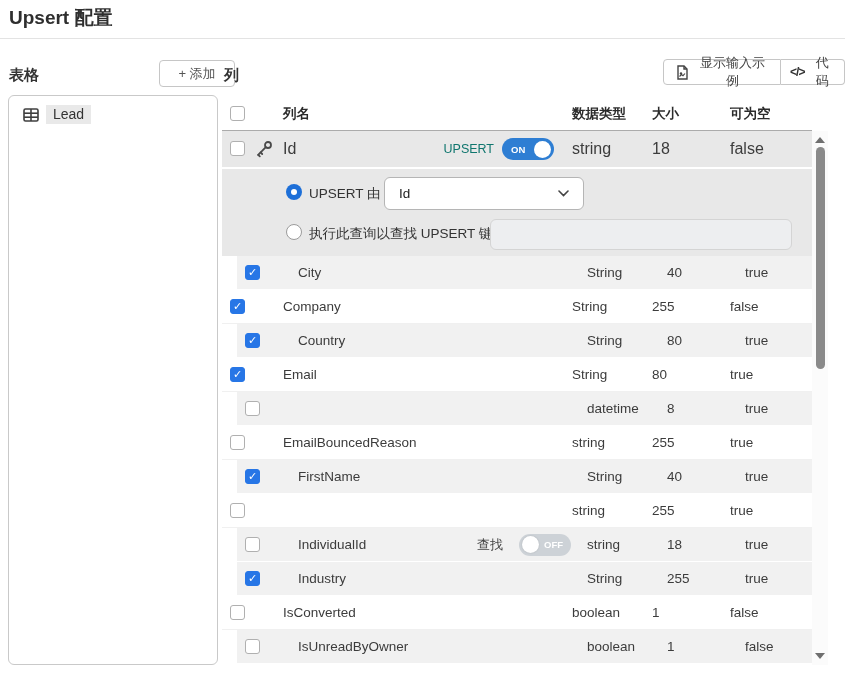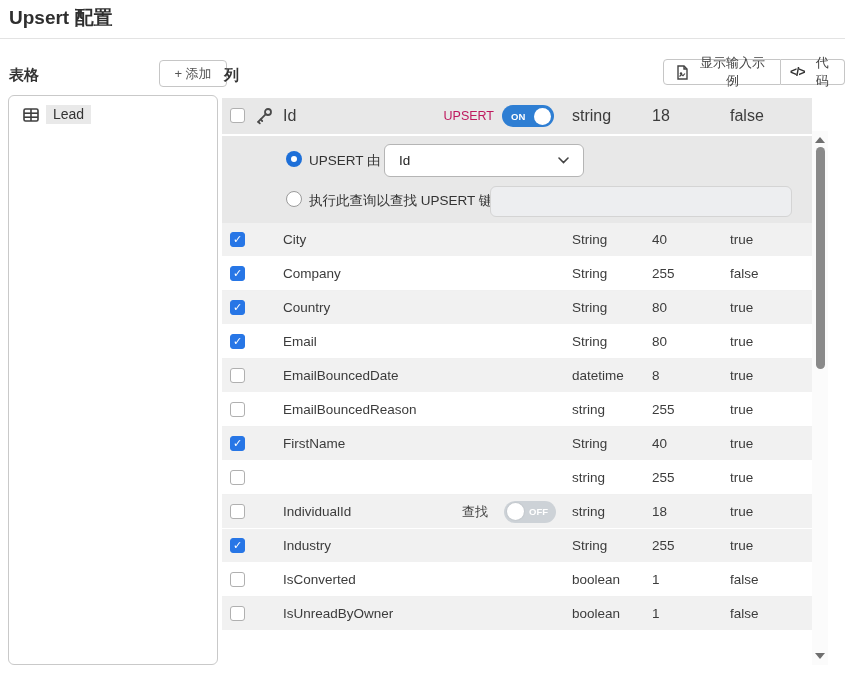--- a/index.html
+++ b/index.html
@@ -6,21 +6,21 @@
   html,body { width:845px; height:688px; background:#fff; overflow:hidden;
               font-family:"Liberation Sans","DejaVu Sans",sans-serif; color:#333; }
   .abs { position:absolute; }
 
   
   #page-title { left:9px; top:5px; font-size:19px; font-weight:bold; color:#2f2f2f; }
   #title-divider { left:0; top:38px; width:845px; height:1px; background:#e3e3e3; }
 
   
   #tables-label { left:9px; top:66px; font-size:15px; font-weight:600; }
-  #add-button { left:159px; top:60px; width:68px; height:27px; background:#fff;
+  #add-button { left:159px; top:60px; width:76px; height:27px; background:#fff;
                 border:1px solid #c6c6c6; border-radius:4px; font-size:13px; color:#555;
                 display:flex; align-items:center; justify-content:center; cursor:pointer; }
   #tables-box { left:8px; top:95px; width:210px; height:570px; border:1px solid #c9c9c9; border-radius:6px; }
   #lead-item { left:14px; top:9px; display:flex; align-items:center; gap:7px; position:absolute; cursor:pointer; }
   #lead-item .tbl-icon { width:16px; height:14px; }
   #lead-item .lead-label { background:#e9e9e9; padding:1px 7px 2px 7px; font-size:14px; color:#333; }
 
   
   #cols-label { left:224px; top:66px; font-size:15px; font-weight:600; }
   #btn-group { left:663px; top:59px; height:26px; display:flex; position:absolute; }
@@ -39,29 +39,29 @@
   .c-name { left:61px; } .c-dt { left:350px; } .c-sz { left:430px; } .c-nl { left:508px; }
 
   .cb { position:absolute; left:8px; top:50%; margin-top:-8px; width:15px; height:15px;
         border:1px solid #b0b0b0; border-radius:3px; background:#fff; cursor:pointer; }
   .cb.checked { background:#2776e6; border-color:#2776e6; }
   .cb.checked::after { content:"✓"; position:absolute; left:0; right:0; top:-1px; text-align:center;
                        color:#fff; font-size:11px; font-weight:bold; line-height:15px; }
 
   .row { position:relative; height:34px; border-bottom:1px solid #fff; font-size:13.5px; }
   .row.unshaded { background:#fff; border-bottom:1px solid #f0f0f0; }
-  .row.shaded { background:#f1f1f1; }
+  .row.shaded { background:#f1f1f1;margin-left:15px; }
   .cell { position:absolute; top:0; bottom:0; display:flex; align-items:center; color:#3c3c3c; }
 
   
   #id-row { position:relative; height:36px; background:#e8e8e8; }
   #id-row .key-ic { position:absolute; left:33px; top:9px; }
   #upsert-label { position:absolute; left:190px; width:82px; top:0; bottom:0;
                   display:flex; align-items:center; justify-content:flex-end;
-                  font-size:12.5px; color:#be185d; }
+                  font-size:12.5px; color:#0f766e; }
   .toggle { position:absolute; top:50%; margin-top:-11px; width:52px; height:22px; border-radius:11px; cursor:pointer; }
   .toggle .t-txt { position:absolute; top:0; bottom:0; display:flex; align-items:center;
                    color:#fff; font-size:9.5px; font-weight:bold;text-align:right; }
   .toggle .t-knob { position:absolute; top:2.5px; width:17px; height:17px; border-radius:50%; background:#fff; }
   .toggle.on { background:#2e7ed3; left:280px; }
   .toggle.on .t-txt { left:9px; }
   .toggle.on .t-knob { right:3px; }
   .toggle.off { background:#cdd2d7; }
   .toggle.off .t-txt { right:8px; color:#fff; }
   .toggle.off .t-knob { left:3px; box-shadow:0 0 2px rgba(0,0,0,.15); }
@@ -138,20 +138,27 @@
     <span>显示输入示例</span>
   </button>
   <button class="grp-btn">
     <span class="code-glyph">&lt;/&gt;</span>
     <span>代码</span>
   </button>
 </div>
 
 <div id="table">
 
+  <div class="hdr-row">
+    <span class="cb"></span>
+    <span class="hdr-cell c-name">列名</span>
+    <span class="hdr-cell c-dt">数据类型</span>
+    <span class="hdr-cell c-sz">大小</span>
+    <span class="hdr-cell c-nl">可为空</span>
+  </div>
 
   <div id="id-row">
     <span class="cb"></span>
     <span class="key-ic">
       <svg width="18" height="18" viewBox="0 0 18 18">
         <circle cx="13" cy="5" r="3" fill="none" stroke="#4a4a4a" stroke-width="1.8"></circle>
         <line x1="10.8" y1="7.2" x2="3.2" y2="14.8" stroke="#4a4a4a" stroke-width="1.8" stroke-linecap="round"></line>
         <line x1="5.6" y1="12.4" x2="7.2" y2="14" stroke="#4a4a4a" stroke-width="1.8" stroke-linecap="round"></line>
         <line x1="3.2" y1="14.8" x2="4.8" y2="16.4" stroke="#4a4a4a" stroke-width="1.8" stroke-linecap="round"></line>
       </svg>
@@ -217,21 +224,20 @@
     <span class="cb checked"></span>
     <span class="cell c-name">Email</span>
 
     <span class="cell c-dt">String</span>
     <span class="cell c-sz">80</span>
     <span class="cell c-nl">true</span>
   </div>
 
   <div class="row shaded">
     <span class="cb"></span>
-    <span class="cell c-name">EmailBouncedDate</span>
 
     <span class="cell c-dt">datetime</span>
     <span class="cell c-sz">8</span>
     <span class="cell c-nl">true</span>
   </div>
 
   <div class="row unshaded">
     <span class="cb"></span>
     <span class="cell c-name">EmailBouncedReason</span>
 

